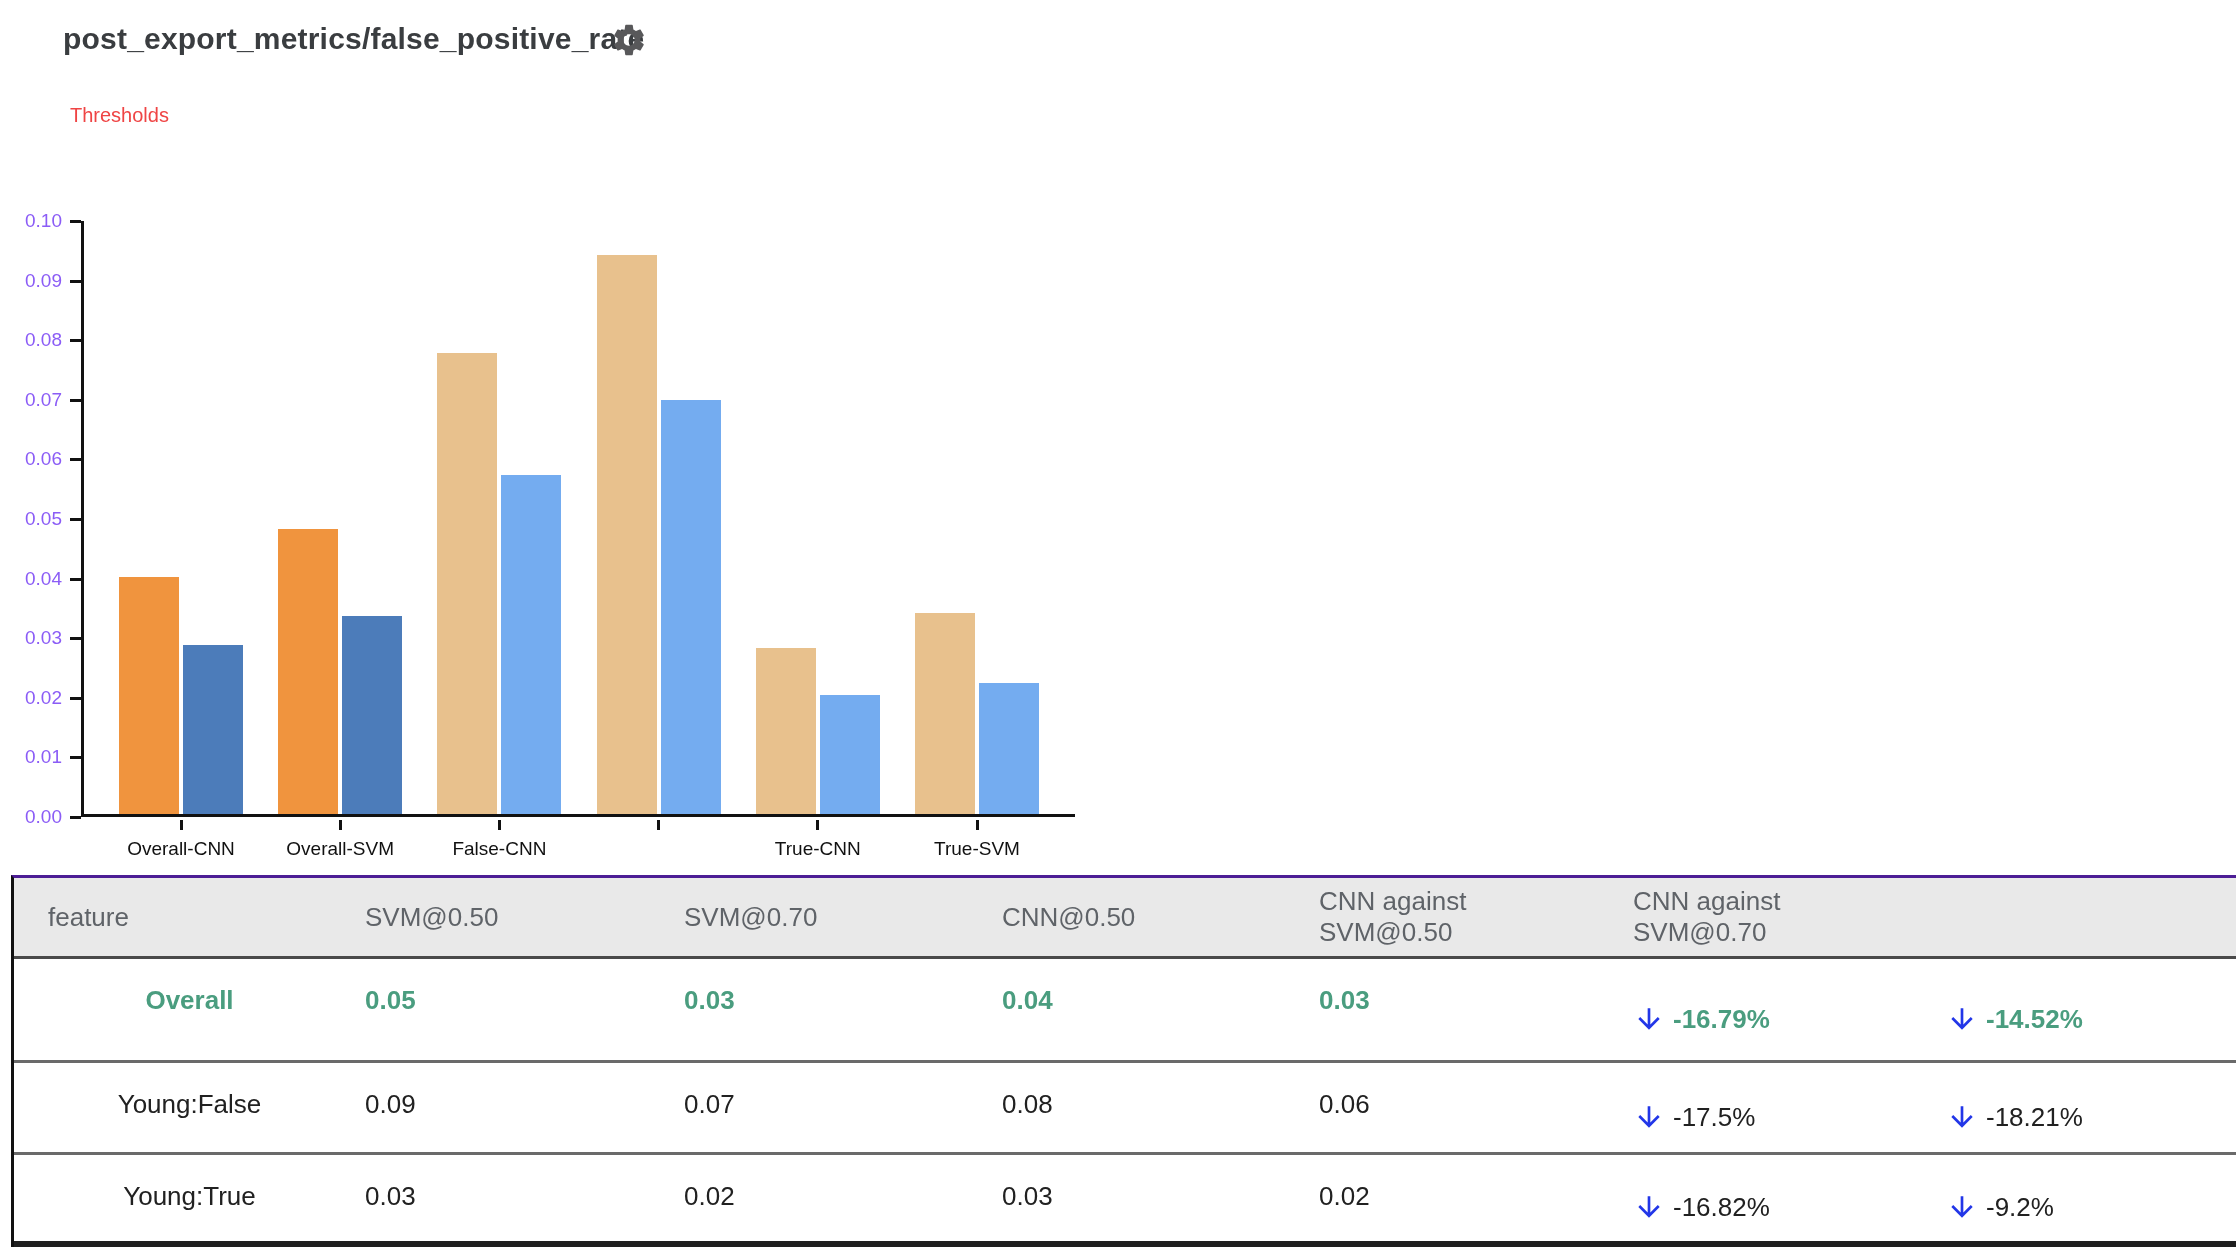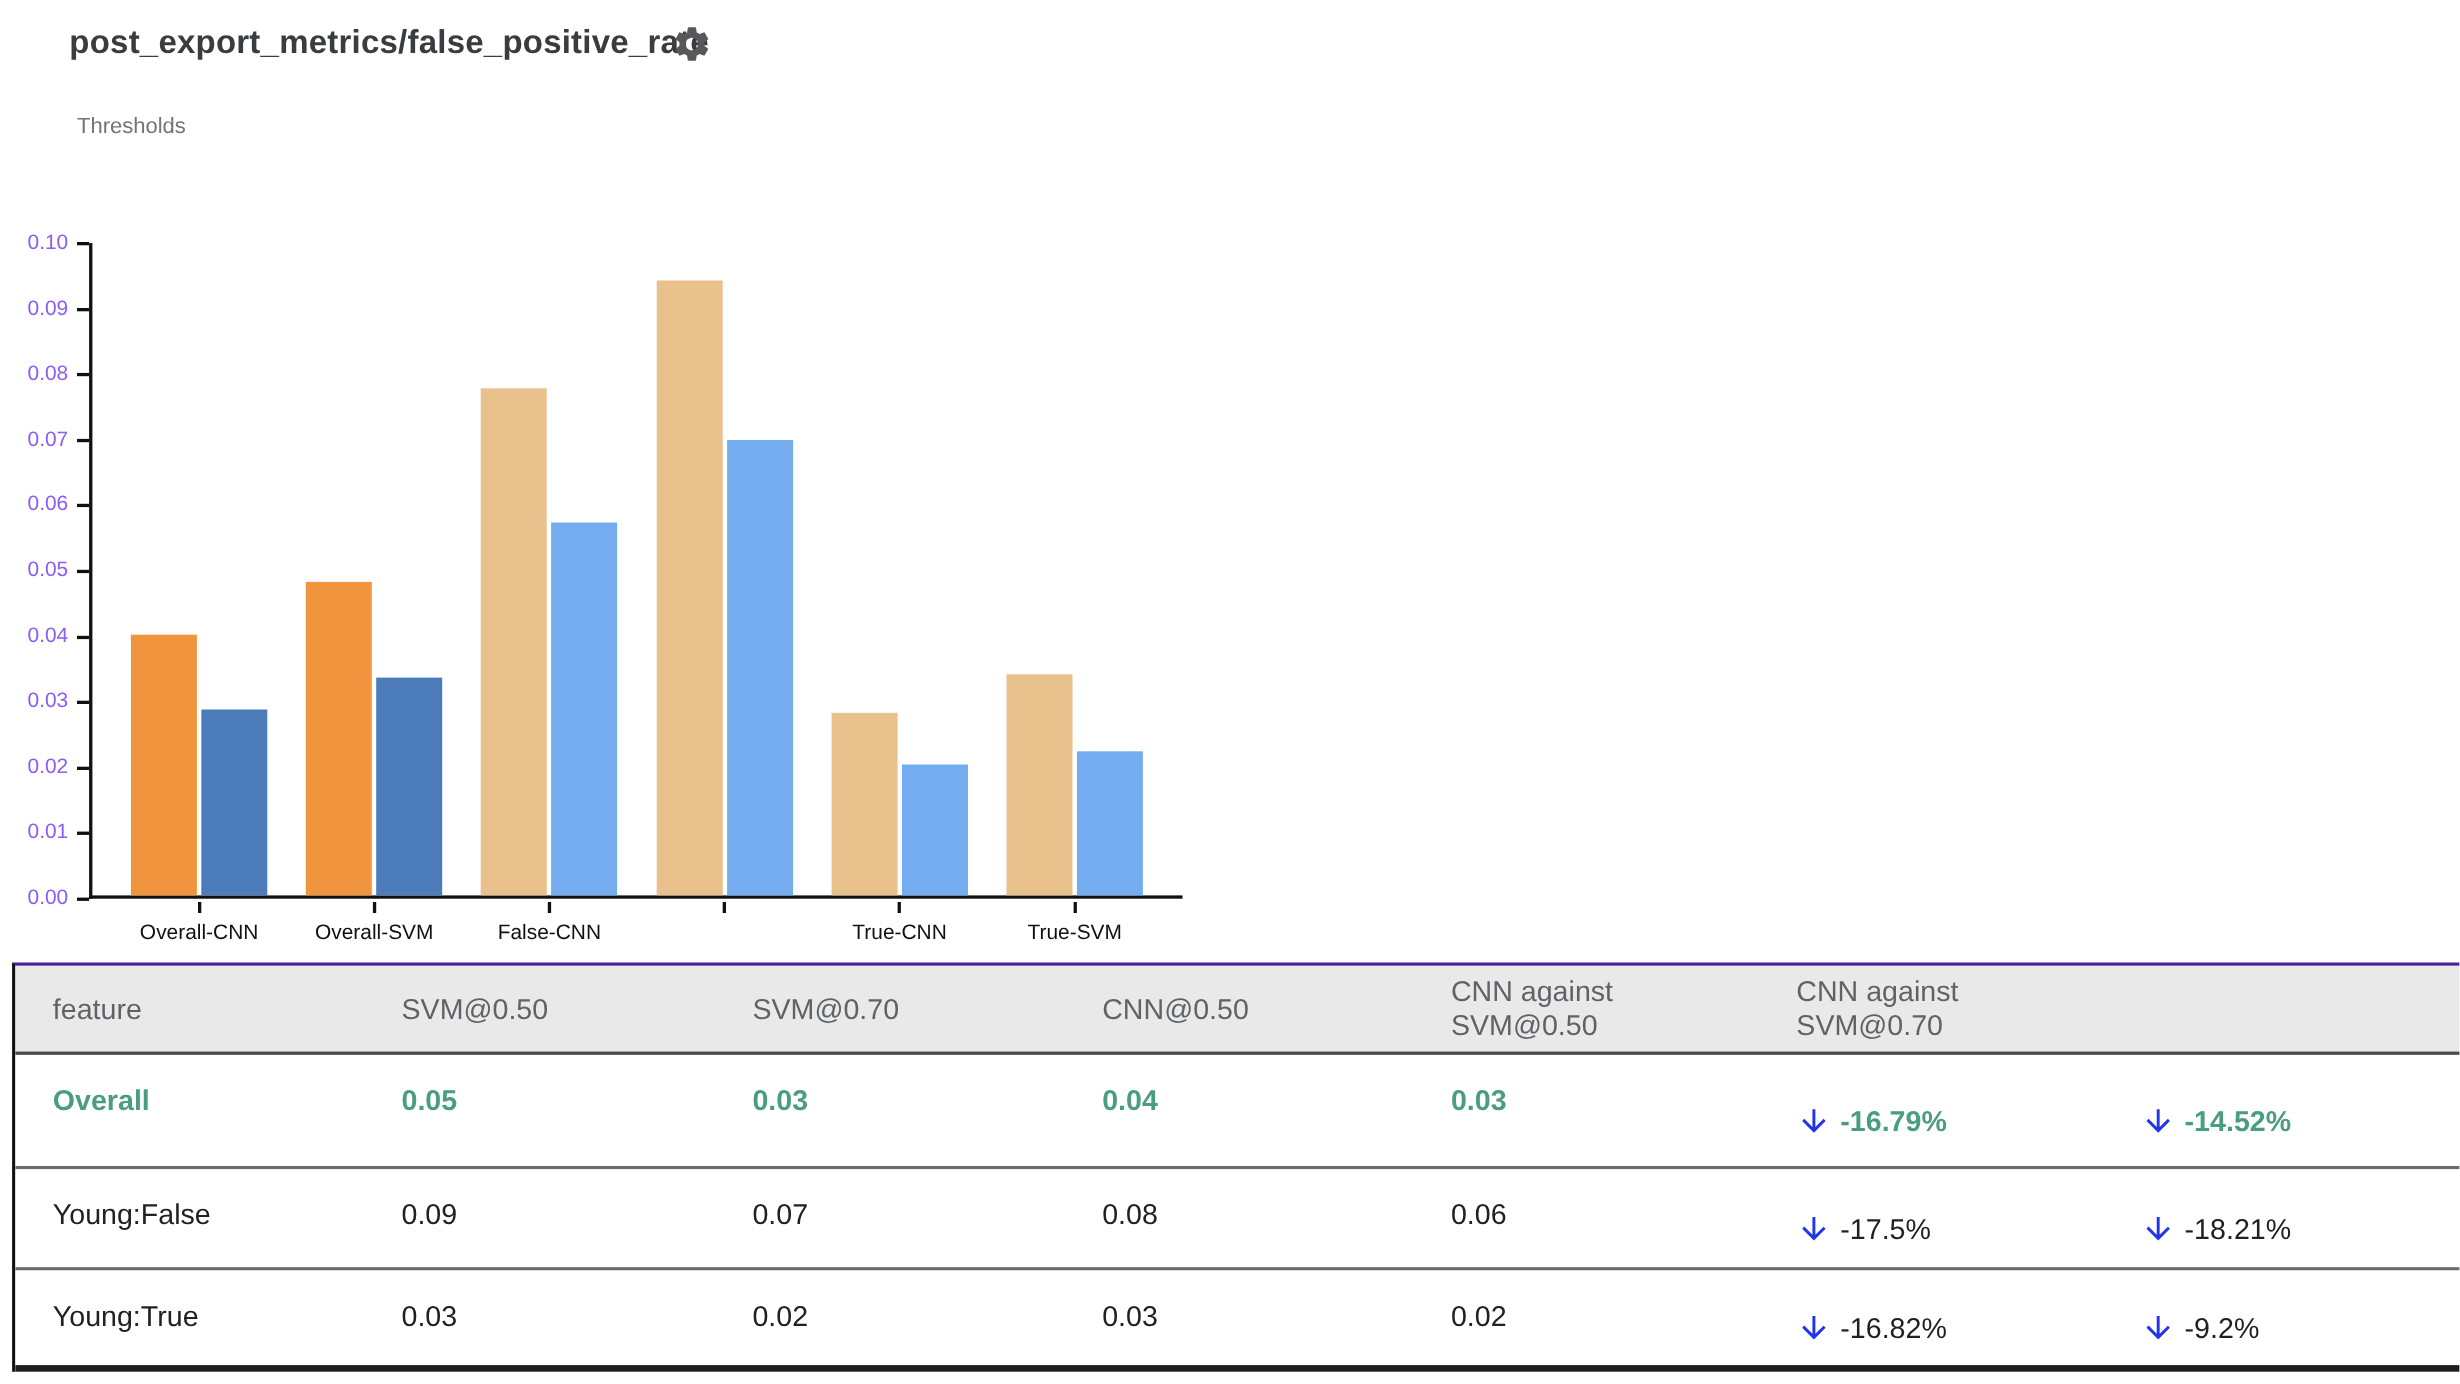--- a/index.html
+++ b/index.html
@@ -7,21 +7,21 @@
               font-family:"Liberation Sans", sans-serif; }
   .app { position:relative; width:2236px; height:1258px; background:#fff; }
 
   
   .metric-title { position:absolute; left:63px; top:22px; font-size:30px; font-weight:700;
                   color:#3a3d40; letter-spacing:0.2px; }
   .gear-btn { position:absolute; left:608px; top:20px; width:42px; height:42px; border:none;
               background:transparent; cursor:pointer; }
 
   
-  .thresholds-label { position:absolute; left:70px; top:104px; font-size:20px; color:#737373; }
+  .thresholds-label { position:absolute; left:70px; top:104px; font-size:20px; color:#ef4444; }
   .thresholds-select { position:absolute; left:70px; top:132px; width:335px; height:54px;
                        border-bottom:2px solid #9b9b9b; cursor:pointer; }
   .thresholds-value { font-size:29px; color:#1f1f1f; line-height:44px; }
   .dropdown-arrow { position:absolute; right:18px; top:12px; }
 
   
   .chart { position:absolute; left:0; top:221px; width:1100px; height:680px; }
   .plot { position:absolute; left:81px; top:0; width:994px; height:596px;
           border-left:3px solid #111; border-bottom:3px solid #111; }
   .bar { position:absolute; bottom:0; width:60px; }
@@ -37,21 +37,21 @@
                    border-top:3px solid #4c1d95; border-left:3px solid #111; }
   .t-row { display:grid; grid-template-columns:317px 319px 318px 317px 314px 313px auto; }
   .t-header { background:#e9e9e9; height:81px; border-bottom:3px solid #4a4a4a; }
   .t-header .cell { display:flex; align-items:center; font-size:26px; color:#5f6368; }
   .t-data .cell { padding-top:26px; font-size:26px; color:#212121; }
   .t-data { background:#fff; }
   .row-0 { height:104px; border-bottom:3px solid #6a6a6a; }
   .row-1 { height:92px;  border-bottom:3px solid #6a6a6a; }
   .row-2 { height:92px;  border-bottom:6px solid #1f1f1f; }
   .cell { padding-left:34px; }
-  .feature-cell { font-size:27px; }
+  .feature-cell { font-size:27px;text-align:center; }
   .hl { color:#4A9D7F !important; font-weight:700; }
   .diff-cell { display:flex; align-items:center; gap:8px; padding-top:18px !important; }
   .diff-cell span { line-height:32px; }
 </style>
 </head>
 <body>
 
 <div class="app">
 
   <div class="metric-title">post_export_metrics/false_positive_rate</div>

